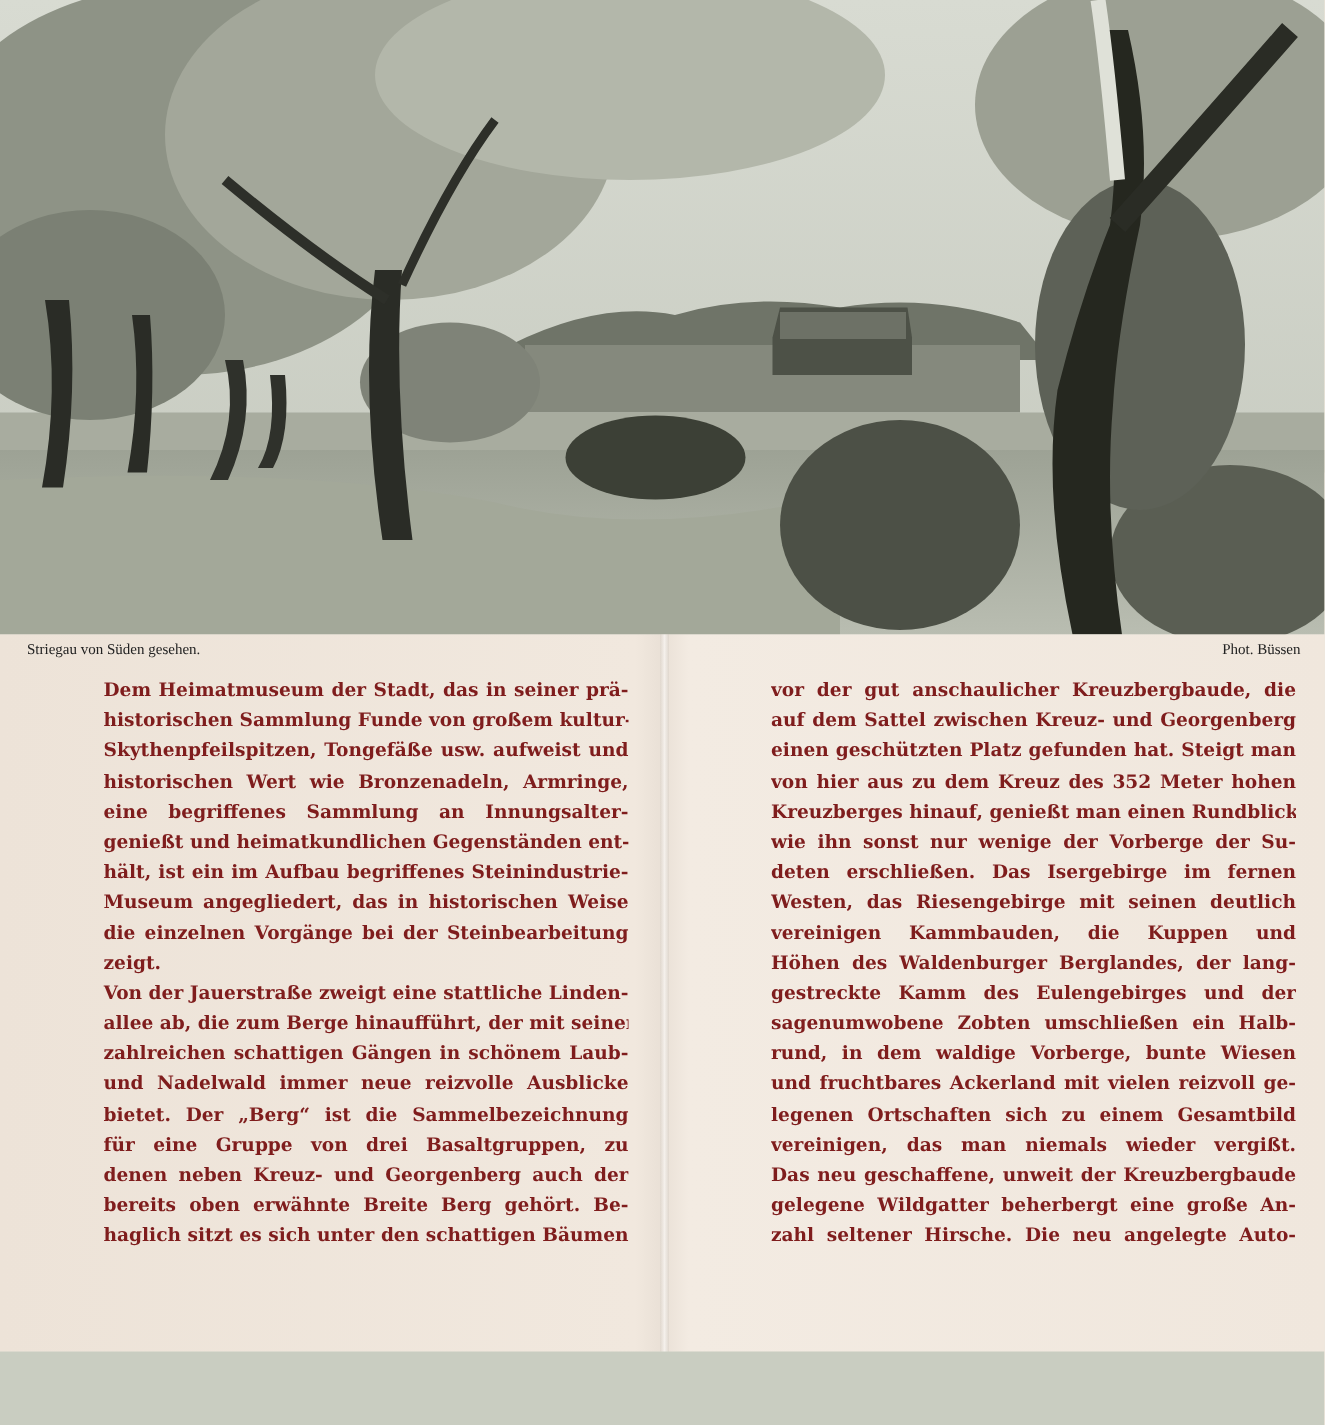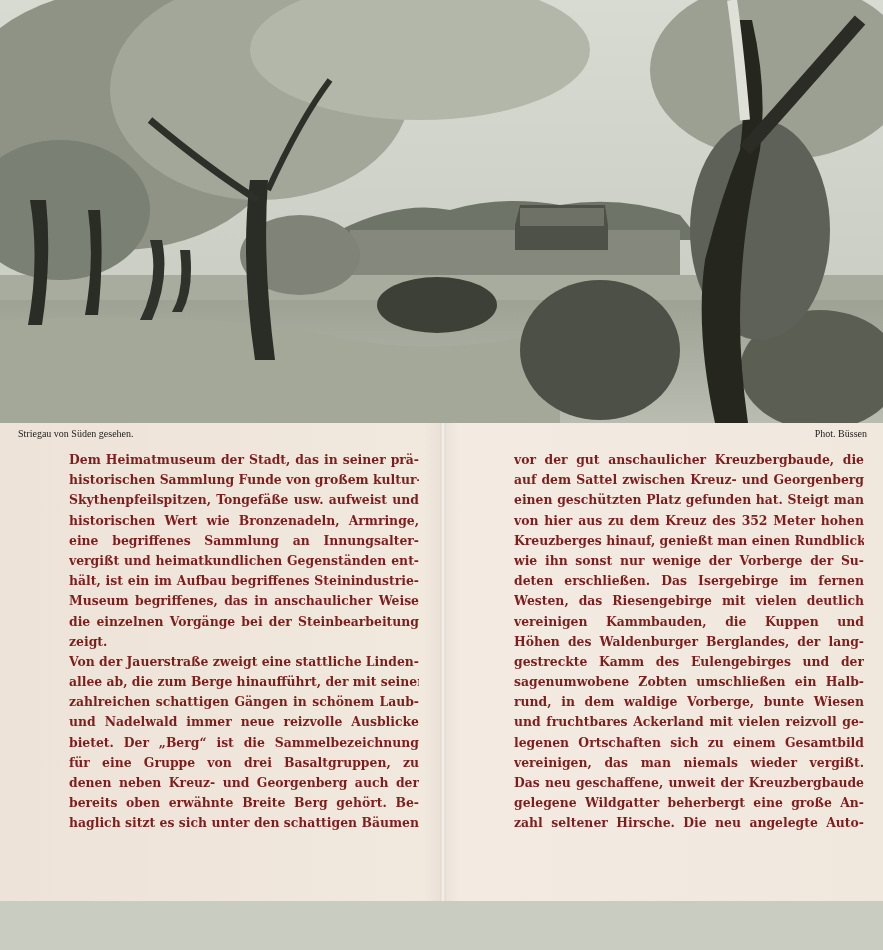--- a/index.html
+++ b/index.html
@@ -81,23 +81,23 @@
 
 <div class="caption left">Striegau von Süden gesehen.</div>
 <div class="caption right">Phot. Büssen</div>
 
 <div class="col left">
   <span class="line">Dem Heimatmuseum der Stadt, das in seiner prä-</span>
   <span class="line">historischen Sammlung Funde von großem kultur-</span>
   <span class="line">Skythenpfeilspitzen, Tongefäße usw. aufweist und</span>
   <span class="line">historischen Wert wie Bronzenadeln, Armringe,</span>
   <span class="line">eine begriffenes Sammlung an Innungsalter-</span>
-  <span class="line">vergißt und heimatkundlichen Gegenständen ent-</span>
+  <span class="line">genießt und heimatkundlichen Gegenständen ent-</span>
   <span class="line">hält, ist ein im Aufbau begriffenes Steinindustrie-</span>
-  <span class="line">Museum begriffenes, das in anschaulicher Weise</span>
+  <span class="line">Museum angegliedert, das in historischen Weise</span>
   <span class="line">die einzelnen Vorgänge bei der Steinbearbeitung</span>
   <span class="line last">zeigt.</span>
   <span class="line">Von der Jauerstraße zweigt eine stattliche Linden-</span>
   <span class="line">allee ab, die zum Berge hinaufführt, der mit seinen</span>
   <span class="line">zahlreichen schattigen Gängen in schönem Laub-</span>
   <span class="line">und Nadelwald immer neue reizvolle Ausblicke</span>
   <span class="line">bietet. Der „Berg“ ist die Sammelbezeichnung</span>
   <span class="line">für eine Gruppe von drei Basaltgruppen, zu</span>
   <span class="line">denen neben Kreuz- und Georgenberg auch der</span>
   <span class="line">bereits oben erwähnte Breite Berg gehört. Be-</span>
@@ -105,21 +105,21 @@
 </div>
 
 <div class="col right">
   <span class="line">vor der gut anschaulicher Kreuzbergbaude, die</span>
   <span class="line">auf dem Sattel zwischen Kreuz- und Georgenberg</span>
   <span class="line">einen geschützten Platz gefunden hat. Steigt man</span>
   <span class="line">von hier aus zu dem Kreuz des 352 Meter hohen</span>
   <span class="line">Kreuzberges hinauf, genießt man einen Rundblick,</span>
   <span class="line">wie ihn sonst nur wenige der Vorberge der Su-</span>
   <span class="line">deten erschließen. Das Isergebirge im fernen</span>
-  <span class="line">Westen, das Riesengebirge mit vielen deutlich</span>
+  <span class="line">Westen, das Riesengebirge mit seinen deutlich</span>
   <span class="line">vereinigen Kammbauden, die Kuppen und</span>
   <span class="line">Höhen des Waldenburger Berglandes, der lang-</span>
   <span class="line">gestreckte Kamm des Eulengebirges und der</span>
   <span class="line">sagenumwobene Zobten umschließen ein Halb-</span>
   <span class="line">rund, in dem waldige Vorberge, bunte Wiesen</span>
   <span class="line">und fruchtbares Ackerland mit vielen reizvoll ge-</span>
   <span class="line">legenen Ortschaften sich zu einem Gesamtbild</span>
   <span class="line">vereinigen, das man niemals wieder vergißt.</span>
   <span class="line">Das neu geschaffene, unweit der Kreuzbergbaude</span>
   <span class="line">gelegene Wildgatter beherbergt eine große An-</span>

